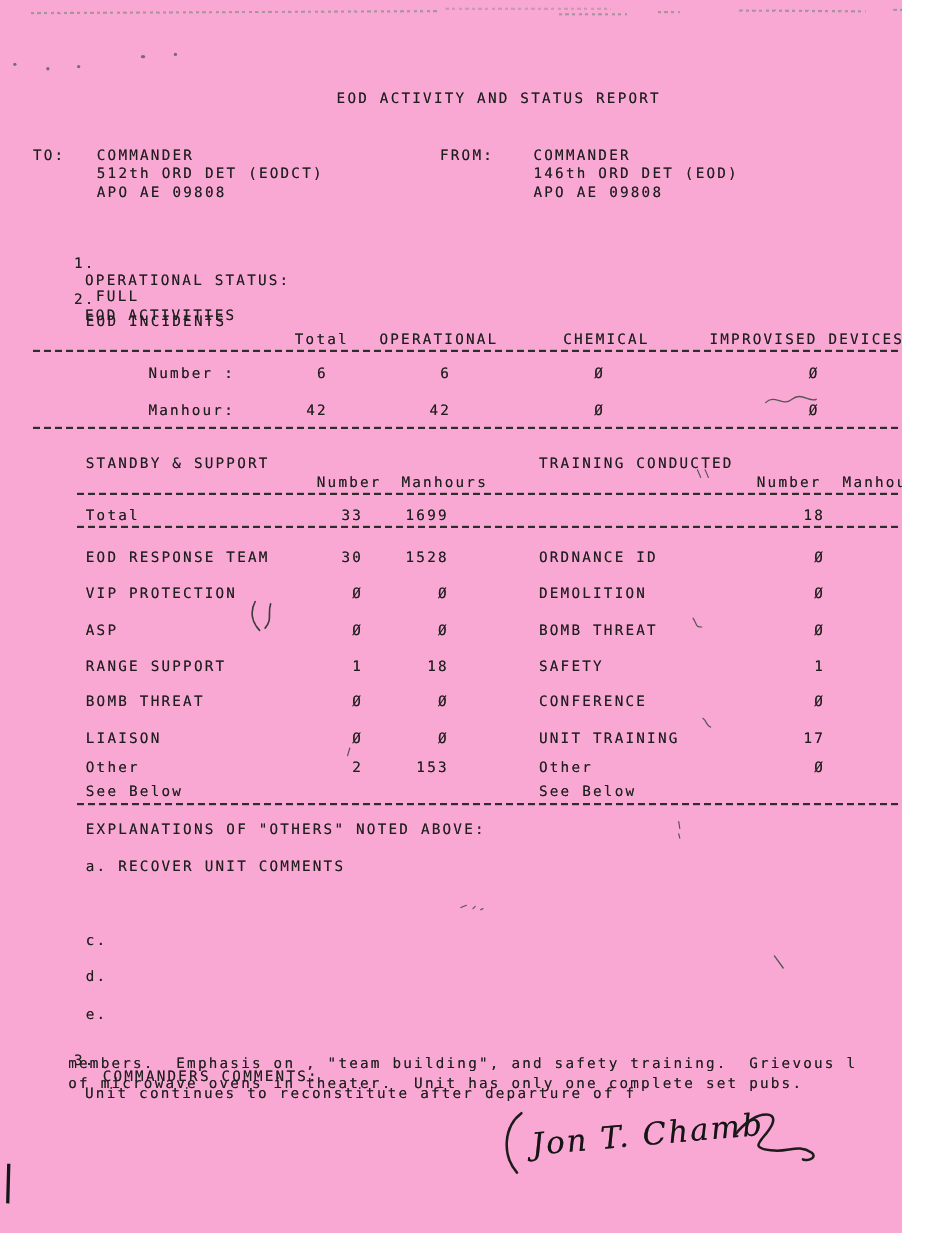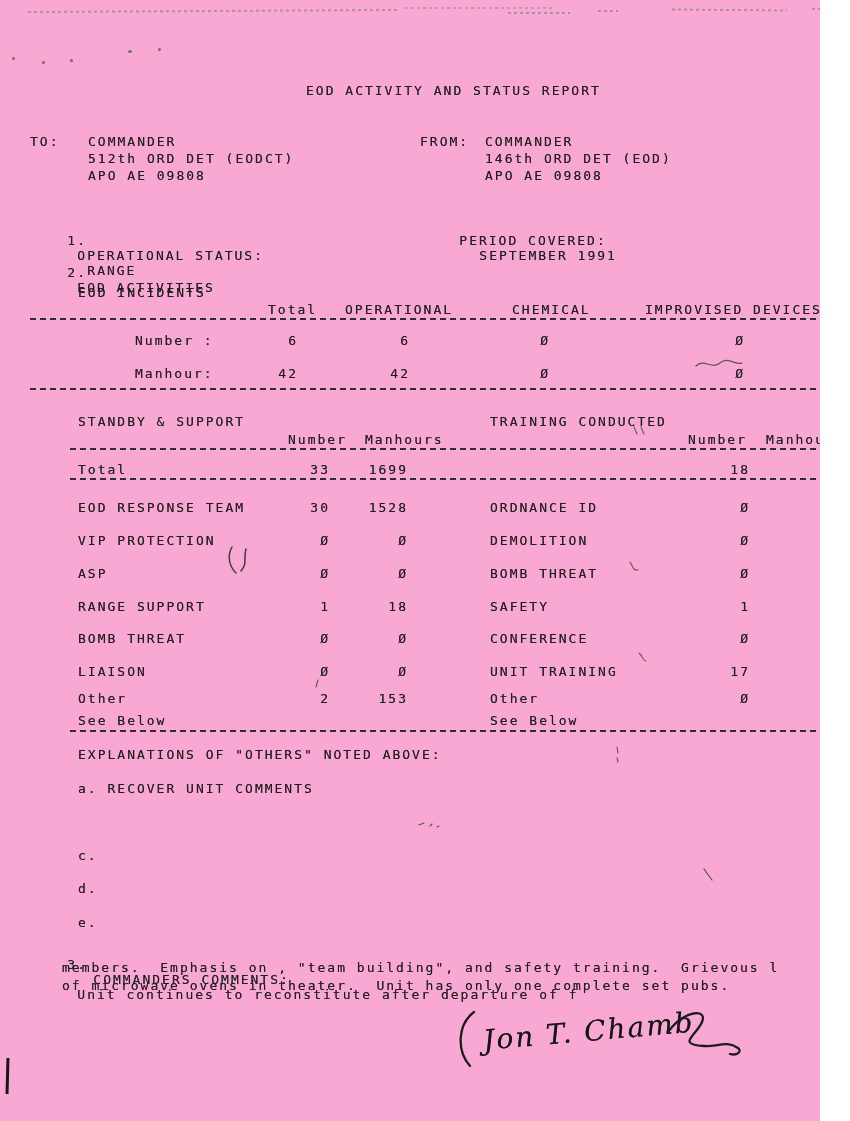--- a/index.html
+++ b/index.html
@@ -50,33 +50,29 @@
   <div class="speck" style="left:70px;top:59px;width:3px;height:3px"></div>
   <div class="speck" style="left:128px;top:50px;width:4px;height:3px"></div>
   <div class="speck" style="left:158px;top:48px;width:3px;height:3px"></div>
 
   <div class="t" style="left:306px;top:83px">EOD ACTIVITY AND STATUS REPORT</div>
 
   <div class="t" style="left:30px;top:134px">TO:</div>
   <div class="t" style="left:88px;top:134px">COMMANDER</div>
   <div class="t" style="left:88px;top:151px">512th ORD DET (EODCT)</div>
   <div class="t" style="left:88px;top:168px">APO AE 09808</div>
-  <div class="t" style="left:420px;top:134px">FROM:</div>
+  <div class="t" style="left:400px;top:134px">FROM:</div>
   <div class="t" style="left:485px;top:134px">COMMANDER</div>
   <div class="t" style="left:485px;top:151px">146th ORD DET (EOD)</div>
   <div class="t" style="left:485px;top:168px">APO AE 09808</div>
 
   <div class="t" style="left:28px;top:218px">
     <span>1.</span>
     <span style="margin-left:10px">OPERATIONAL STATUS:</span>
-    <span style="margin-left:20px">RANGE</span>
-  </div>
-  <div class="t" style="left:420px;top:218px">
-    <span>PERIOD COVERED:</span>
-    <span style="margin-left:20px">SEPTEMBER 1991</span>
+    <span style="margin-left:20px">FULL</span>
   </div>
 
   <div class="t" style="left:28px;top:250px">
     <span>2.</span>
     <span style="margin-left:10px">EOD ACTIVITIES</span>
   </div>
 
   <div class="t" style="left:78px;top:285px">EOD INCIDENTS</div>
   <div class="t" style="left:268px;top:302px">Total</div>
   <div class="t" style="left:345px;top:302px">OPERATIONAL</div>

